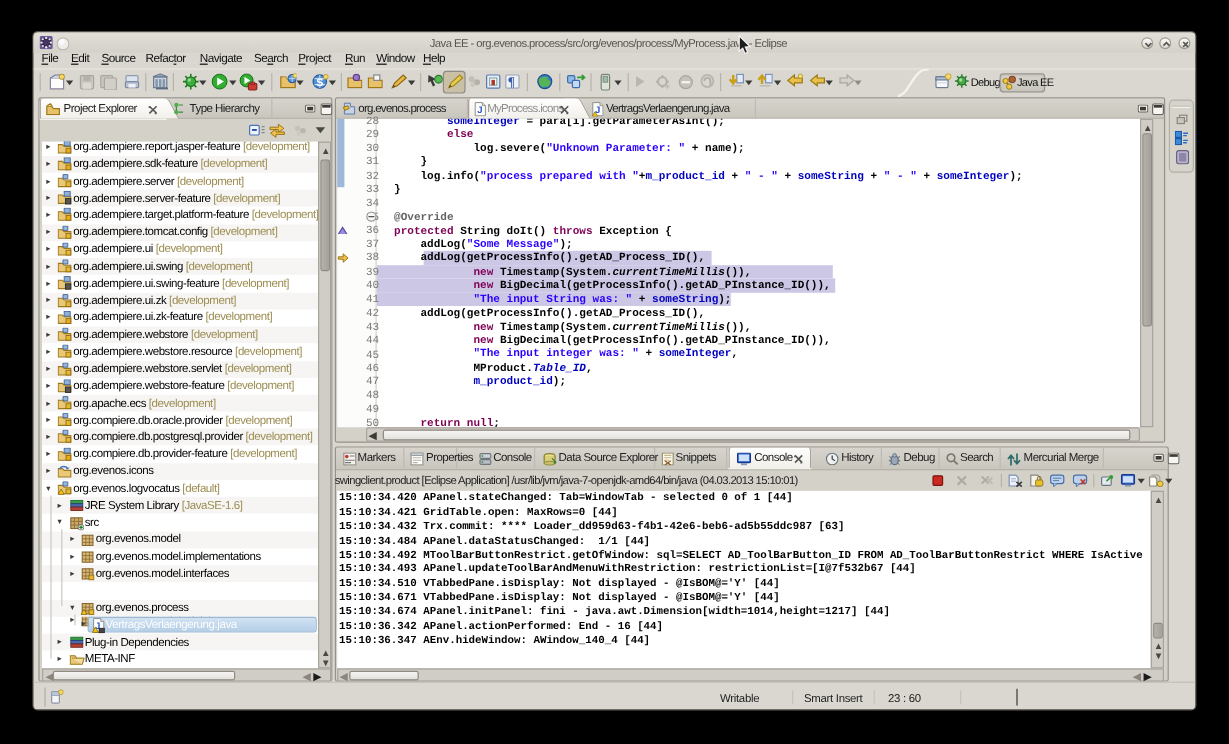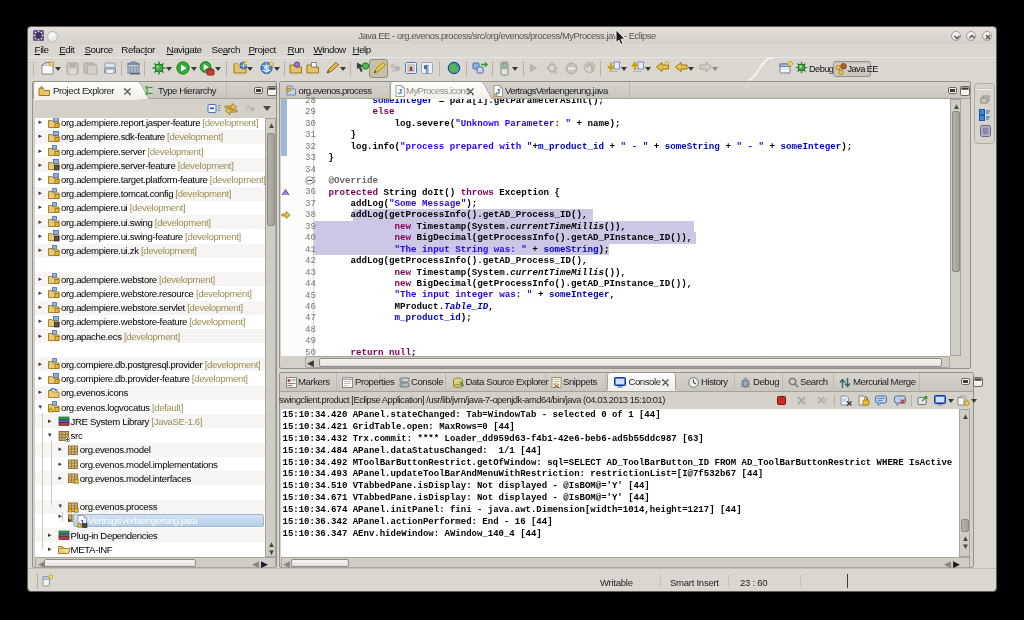--- a/index.html
+++ b/index.html
@@ -438,20 +438,29 @@
       </div>
       <div class="trow" style="top:127.1px;background:#f6f5f3;">
       <div class="texp" style="left:3.5px;color:#3a3a36">▸</div>
       <svg class="abs" style="left:13px;top:1px" width="12" height="12">
               <path d="M0.5 3.5 L4 3.5 L5.5 5 L11 5 L11 10.5 L0.5 10.5 Z" fill="#e9c878" stroke="#a07818" stroke-width="0.9"></path>
               <path d="M4.5 0.5 h4 v3.5 h-4 Z" fill="#98b8dc" stroke="#4a6a9a" stroke-width="0.8"></path>
               <rect x="7" y="6.5" width="4" height="4" fill="#e8b830" stroke="#8a6a10" stroke-width="0.7"></rect>
             </svg>
       <span class="tw" style="left:26.0px;color:#000">org.adempiere.ui.zk<span class="dev"> [development]</span></span>
       </div>
+      <div class="trow" style="top:141.3px;">
+      <div class="texp" style="left:3.5px;color:#3a3a36">▸</div>
+      <svg class="abs" style="left:13px;top:1px" width="12" height="12">
+              <path d="M0.5 3.5 L4 3.5 L5.5 5 L11 5 L11 10.5 L0.5 10.5 Z" fill="#e9c878" stroke="#a07818" stroke-width="0.9"></path>
+              <rect x="5.5" y="0.5" width="5" height="4" fill="#8fb0d8" stroke="#4a6a9a" stroke-width="0.8"></rect>
+              <rect x="7" y="6.5" width="4" height="4" fill="#e8a820" stroke="#8a6a10" stroke-width="0.7"></rect>
+            </svg>
+      <span class="tw" style="left:26.0px;color:#000">org.adempiere.ui.zk-feature<span class="dev"> [development]</span></span>
+      </div>
       <div class="trow" style="top:155.5px;background:#f6f5f3;">
       <div class="texp" style="left:3.5px;color:#3a3a36">▸</div>
       <svg class="abs" style="left:13px;top:1px" width="12" height="12">
               <path d="M0.5 3.5 L4 3.5 L5.5 5 L11 5 L11 10.5 L0.5 10.5 Z" fill="#e9c878" stroke="#a07818" stroke-width="0.9"></path>
               <path d="M4.5 0.5 h4 v3.5 h-4 Z" fill="#98b8dc" stroke="#4a6a9a" stroke-width="0.8"></path>
               <rect x="7" y="6.5" width="4" height="4" fill="#e8b830" stroke="#8a6a10" stroke-width="0.7"></rect>
             </svg>
       <span class="tw" style="left:26.0px;color:#000">org.adempiere.webstore<span class="dev"> [development]</span></span>
       </div>
       <div class="trow" style="top:169.8px;">
@@ -482,20 +491,29 @@
       <span class="tw" style="left:26.0px;color:#000">org.adempiere.webstore-feature<span class="dev"> [development]</span></span>
       </div>
       <div class="trow" style="top:212.5px;background:#f6f5f3;">
       <div class="texp" style="left:3.5px;color:#3a3a36">▸</div>
       <svg class="abs" style="left:13px;top:1px" width="12" height="12">
               <path d="M0.5 3.5 L4 3.5 L5.5 5 L11 5 L11 10.5 L0.5 10.5 Z" fill="#e9c878" stroke="#a07818" stroke-width="0.9"></path>
               <path d="M4.5 0.5 h4 v3.5 h-4 Z" fill="#98b8dc" stroke="#4a6a9a" stroke-width="0.8"></path>
               <rect x="7" y="6.5" width="4" height="4" fill="#e8b830" stroke="#8a6a10" stroke-width="0.7"></rect>
             </svg>
       <span class="tw" style="left:26.0px;color:#000">org.apache.ecs<span class="dev"> [development]</span></span>
+      </div>
+      <div class="trow" style="top:226.7px;">
+      <div class="texp" style="left:3.5px;color:#3a3a36">▸</div>
+      <svg class="abs" style="left:13px;top:1px" width="12" height="12">
+              <path d="M0.5 3.5 L4 3.5 L5.5 5 L11 5 L11 10.5 L0.5 10.5 Z" fill="#e9c878" stroke="#a07818" stroke-width="0.9"></path>
+              <path d="M4.5 0.5 h4 v3.5 h-4 Z" fill="#98b8dc" stroke="#4a6a9a" stroke-width="0.8"></path>
+              <rect x="7" y="6.5" width="4" height="4" fill="#e8b830" stroke="#8a6a10" stroke-width="0.7"></rect>
+            </svg>
+      <span class="tw" style="left:26.0px;color:#000">org.compiere.db.oracle.provider<span class="dev"> [development]</span></span>
       </div>
       <div class="trow" style="top:240.9px;background:#f6f5f3;">
       <div class="texp" style="left:3.5px;color:#3a3a36">▸</div>
       <svg class="abs" style="left:13px;top:1px" width="12" height="12">
               <path d="M0.5 3.5 L4 3.5 L5.5 5 L11 5 L11 10.5 L0.5 10.5 Z" fill="#e9c878" stroke="#a07818" stroke-width="0.9"></path>
               <path d="M4.5 0.5 h4 v3.5 h-4 Z" fill="#98b8dc" stroke="#4a6a9a" stroke-width="0.8"></path>
               <rect x="7" y="6.5" width="4" height="4" fill="#e8b830" stroke="#8a6a10" stroke-width="0.7"></rect>
             </svg>
       <span class="tw" style="left:26.0px;color:#000">org.compiere.db.postgresql.provider<span class="dev"> [development]</span></span>
       </div>

